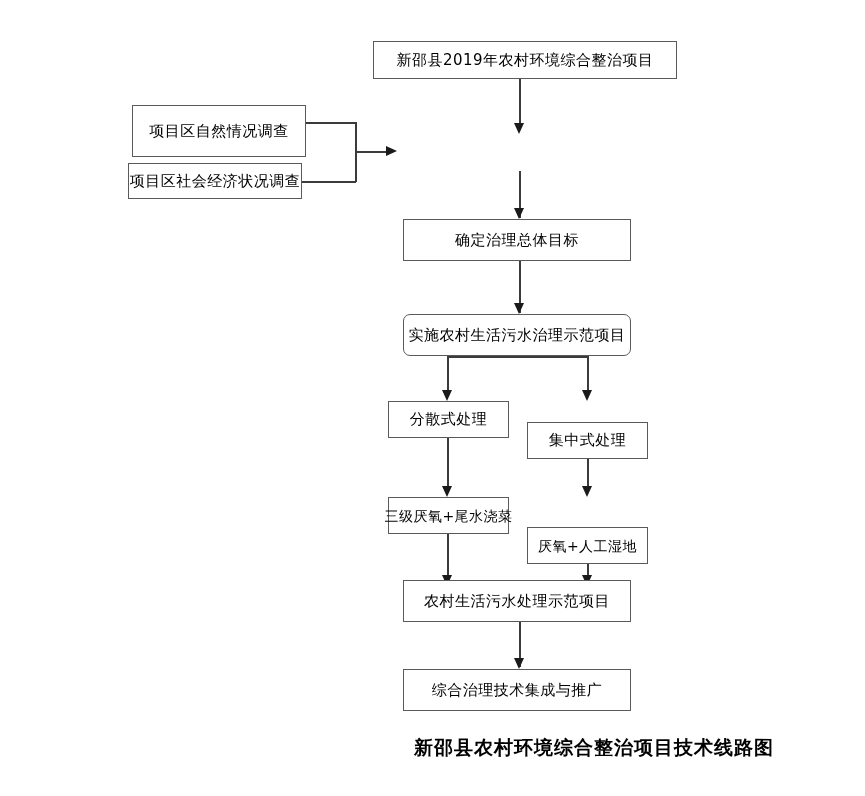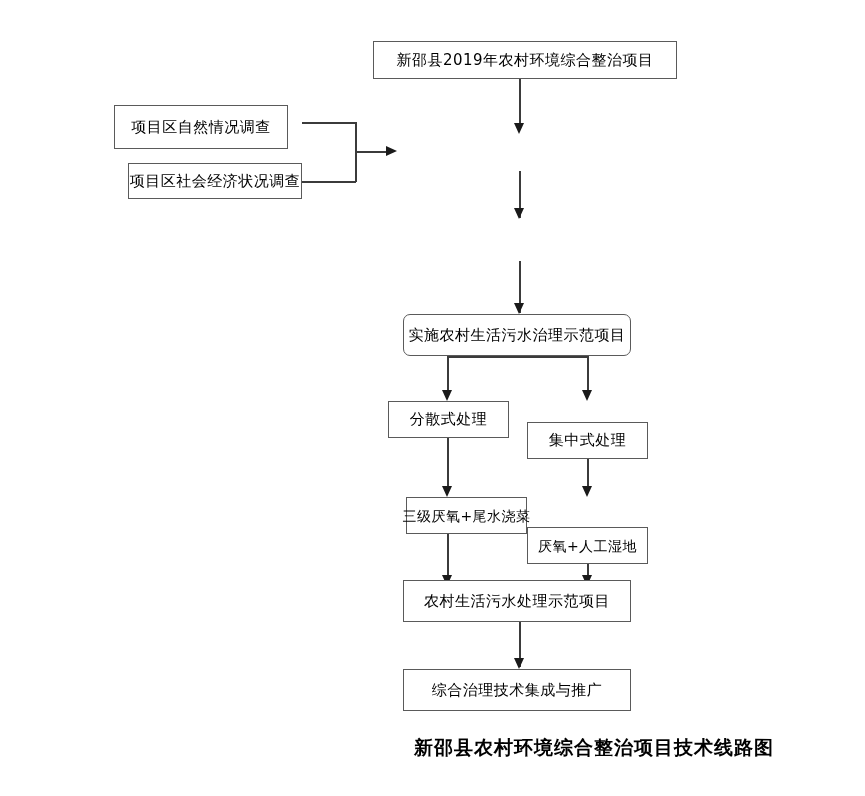--- a/index.html
+++ b/index.html
@@ -86,38 +86,41 @@
 
 <div id="page">
 
   <div class="node" style="left:373px; top:41px; width:304px; height:38px;">
     <span class="node-label">新邵县2019年农村环境综合整治项目</span>
   </div>
 
   <div class="conn v" style="left:519px; top:79px; height:47px;"></div>
   <div class="arrow-down" style="left:514px; top:123px;"></div>
 
-  <div class="node" style="left:114px; top:105px; width:174px; height:44px;">
+  <div class="node" style="left:132px; top:105px; width:174px; height:52px;">
     <span class="node-label">项目区自然情况调查</span>
   </div>
 
   <div class="node" style="left:128px; top:163px; width:174px; height:36px;">
     <span class="node-label">项目区社会经济状况调查</span>
   </div>
 
   <div class="conn h" style="left:302px; top:122px; width:54px;"></div>
   <div class="conn h" style="left:302px; top:181px; width:54px;"></div>
   <div class="conn v" style="left:355px; top:122px; height:60px;"></div>
   <div class="conn h" style="left:355px; top:151px; width:33px;"></div>
   <div class="arrow-right" style="left:386px; top:146px;"></div>
 
 
   <div class="conn v" style="left:519px; top:171px; height:47px;"></div>
   <div class="arrow-down" style="left:514px; top:208px;"></div>
 
+  <div class="node" style="left:403px; top:219px; width:228px; height:42px;">
+    <span class="node-label">确定治理总体目标</span>
+  </div>
 
   <div class="conn v" style="left:519px; top:261px; height:52px;"></div>
   <div class="arrow-down" style="left:514px; top:303px;"></div>
 
   <div class="node" style="left:403px; top:314px; width:228px; height:42px;border-radius:7px;">
     <span class="node-label">实施农村生活污水治理示范项目</span>
   </div>
 
   <div class="conn h" style="left:447px; top:356px; width:141px;"></div>
   <div class="conn v" style="left:447px; top:356px; height:37px;"></div>
@@ -131,21 +134,21 @@
 
   <div class="node" style="left:527px; top:401px; width:121px; height:37px;margin-top:21px;">
     <span class="node-label">集中式处理</span>
   </div>
 
   <div class="conn v" style="left:447px; top:438px; height:52px;"></div>
   <div class="arrow-down" style="left:442px; top:486px;"></div>
   <div class="conn v" style="left:587px; top:438px; height:52px;"></div>
   <div class="arrow-down" style="left:582px; top:486px;"></div>
 
-  <div class="node small" style="left:388px; top:497px; width:121px; height:37px;margin-left:18px;">
+  <div class="node small" style="left:388px; top:497px; width:121px; height:37px;">
     <span class="node-label">三级厌氧+尾水浇菜</span>
   </div>
 
   <div class="node small" style="left:527px; top:497px; width:121px; height:37px;margin-top:30px;">
     <span class="node-label">厌氧+人工湿地</span>
   </div>
 
   <div class="conn v" style="left:447px; top:534px; height:45px;"></div>
   <div class="arrow-down" style="left:442px; top:575px;"></div>
   <div class="conn v" style="left:587px; top:534px; height:45px;"></div>

